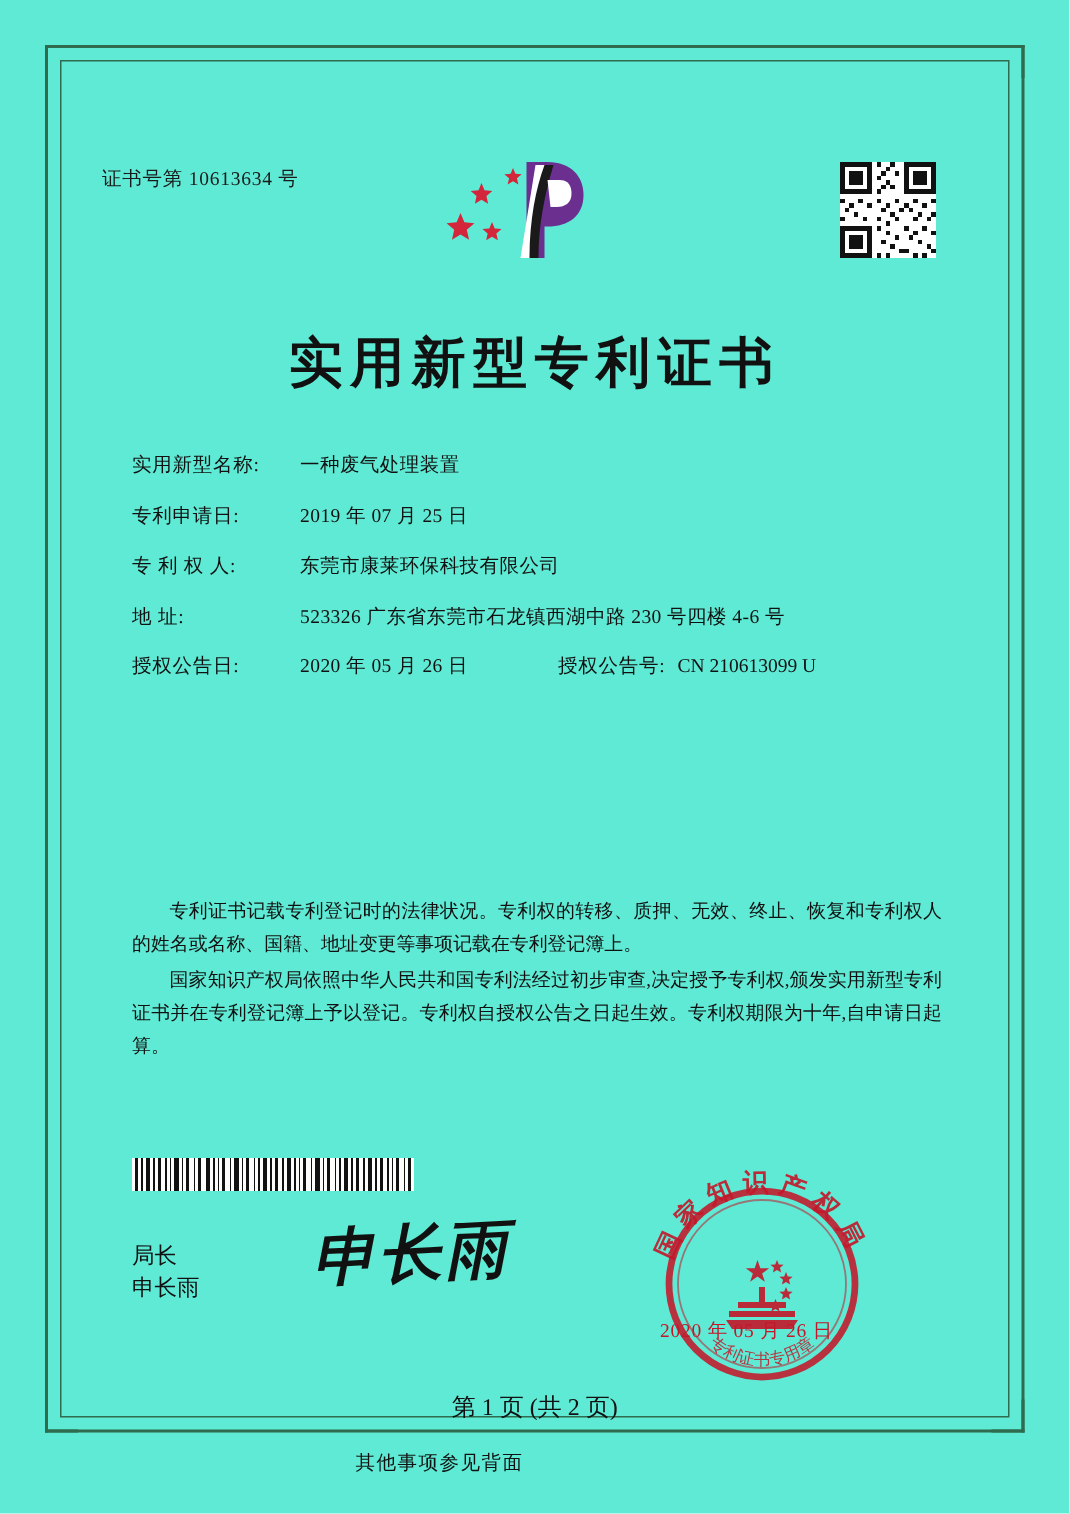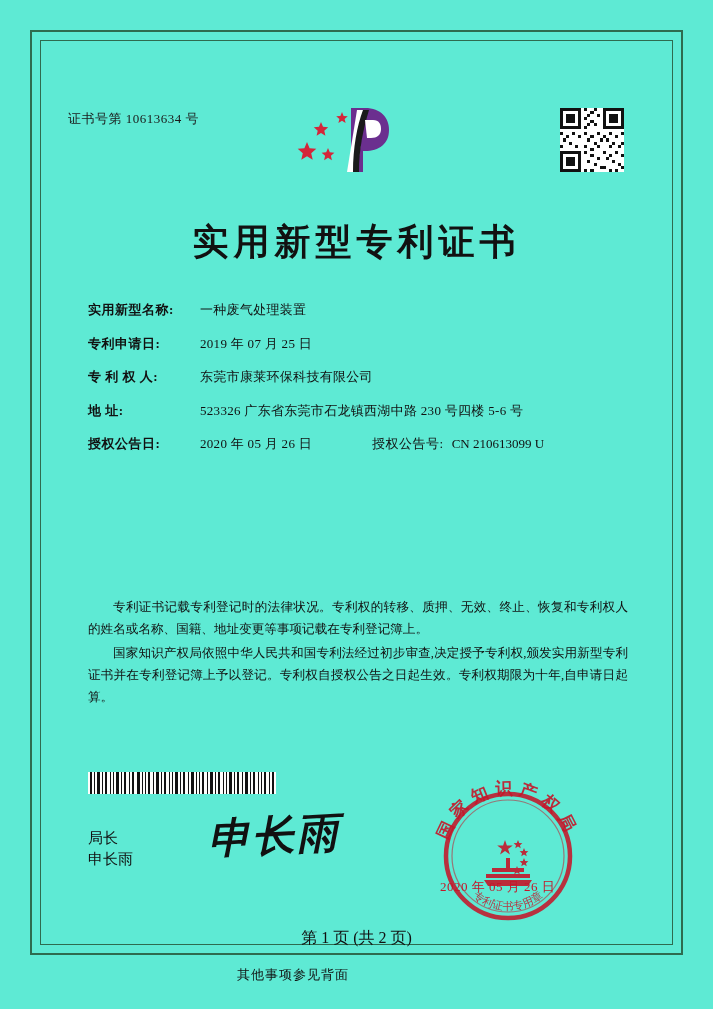--- a/index.html
+++ b/index.html
@@ -108,21 +108,20 @@
     margin-bottom: 14.5px;
     font-size: 13px;
     line-height: 19px;
     white-space: nowrap;
   }
   .field-label {
     width: 112px;
     flex: 0 0 112px;
     color: #111;
     letter-spacing: 0.5px;
-    font-weight: bold;
   }
   .field-value {
     color: #111;
     letter-spacing: 0.3px;
   }
   .field-row.inline-two .field-label2 {
     margin-left: 60px;
     color: #111;
     letter-spacing: 0.5px;
   }
@@ -332,21 +331,21 @@
     <div class="field-row">
       <span class="field-label">专利申请日:</span>
       <span class="field-value">2019 年 07 月 25 日</span>
     </div>
     <div class="field-row">
       <span class="field-label">专 利 权 人:</span>
       <span class="field-value">东莞市康莱环保科技有限公司</span>
     </div>
     <div class="field-row">
       <span class="field-label">地        址:</span>
-      <span class="field-value">523326 广东省东莞市石龙镇西湖中路 230 号四楼 5-6 号</span>
+      <span class="field-value">523326 广东省东莞市石龙镇西湖中路 230 号四楼 4-6 号</span>
     </div>
     <div class="field-row inline-two">
       <span class="field-label">授权公告日:</span>
       <span class="field-value">2020 年 05 月 26 日</span>
       <span class="field-label2">授权公告号:</span>
       <span class="field-value2">CN 210613099 U</span>
     </div>
   </div>
 
   <div class="paragraphs">

